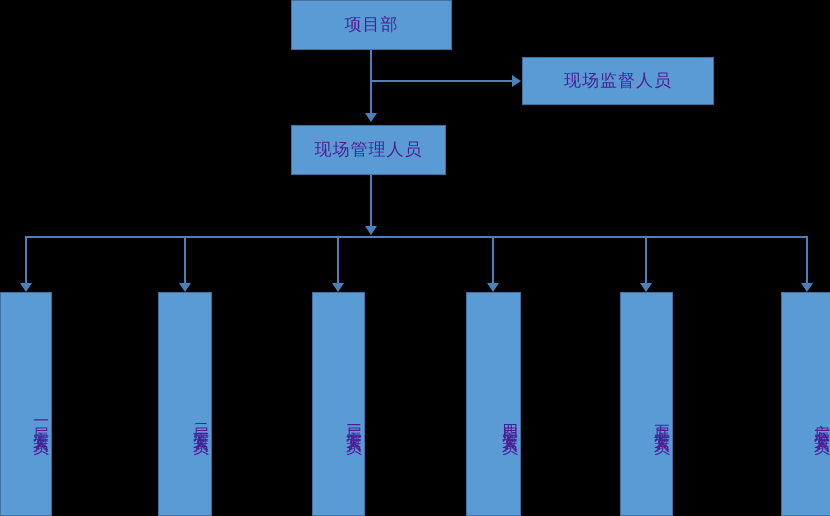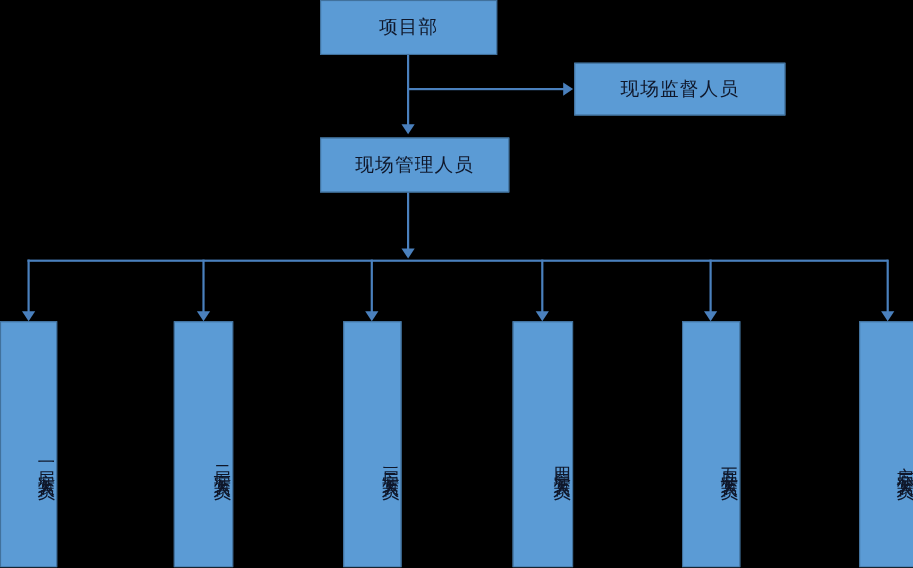--- a/index.html
+++ b/index.html
@@ -17,21 +17,21 @@
     background: #000000;
     overflow: hidden;
   }
 
   
   .node {
     position: absolute;
     box-sizing: border-box;
     background: #5B9BD5;
     border: 1px solid #41719C;
-    color: #0f172a;
+    color: #4c1d95;
     display: flex;
     align-items: center;
     justify-content: center;
     text-align: center;
     font-size: 17px;
     line-height: 1.25;
     letter-spacing: 1px;
     user-select: none;
   }
   .node.vertical {
@@ -84,21 +84,21 @@
   <div class="conn-v" style="left:370px; top:50px; width:2px; height:64px;"></div>
   <div class="arrow-down" style="left:365px; top:113px;"></div>
 
   <div class="conn-h" style="left:371px; top:80px; width:142px; height:2px;"></div>
   <div class="arrow-right" style="left:512px; top:75px;"></div>
 
   <div class="node" style="left:522px; top:57px; width:192px; height:48px;">
     <span>现场监督人员</span>
   </div>
 
-  <div class="node" style="left:291px; top:125px; width:172px; height:50px;text-align:right;">
+  <div class="node" style="left:291px; top:125px; width:155px; height:50px;text-align:right;">
     <span>现场管理人员</span>
   </div>
 
   <div class="conn-v" style="left:370px; top:175px; width:2px; height:52px;"></div>
   <div class="arrow-down" style="left:365px; top:226px;"></div>
 
   <div class="conn-h" style="left:25px; top:236px; width:782px; height:2px;"></div>
 
   <div class="conn-v" style="left:25px; top:236px; width:2px; height:48px;"></div>
   <div class="arrow-down" style="left:20px; top:283px;"></div>

